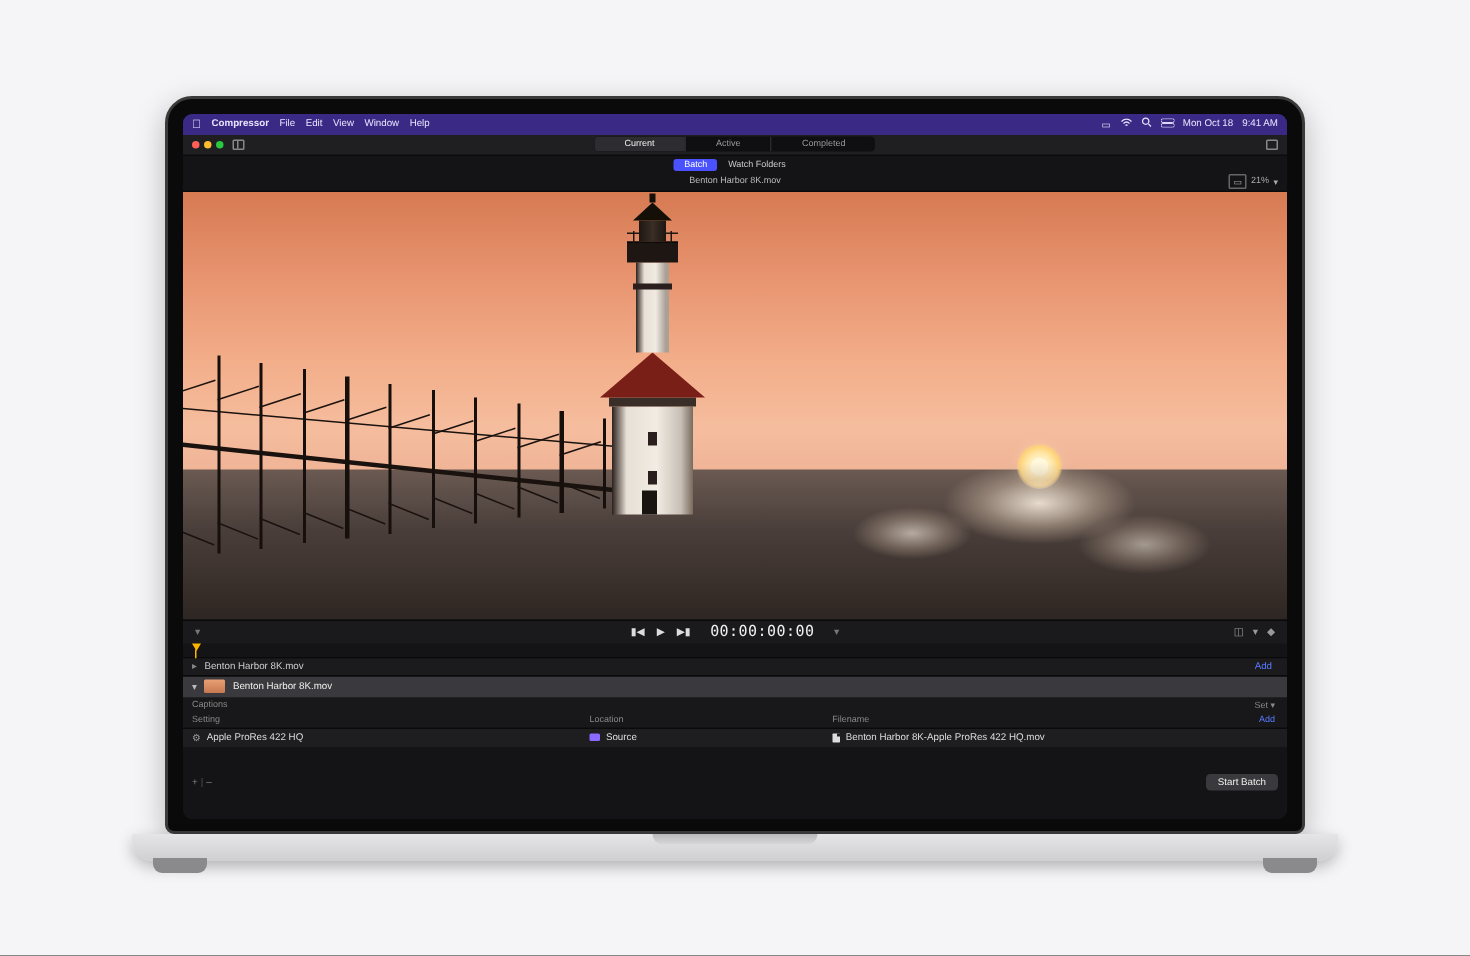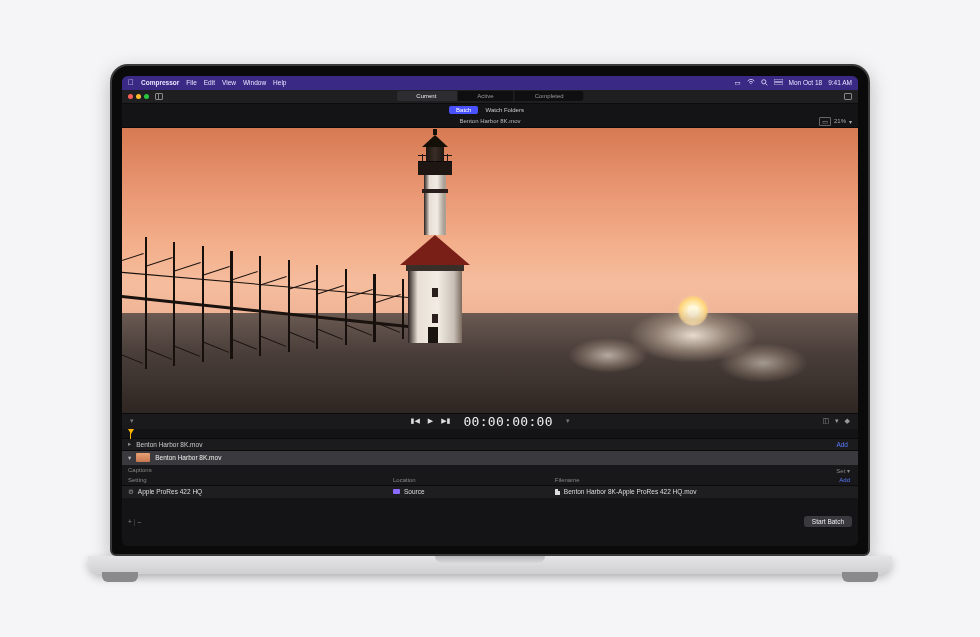--- a/index.html
+++ b/index.html
@@ -356,21 +356,21 @@
   justify-content: center;
   gap: 8px;
   font-size: 7px;
   color: #bbb;
   position: relative;
   border-top: 1px solid #0a0a0a;
 }
 .pb-btn { color: #ddd; cursor: pointer; }
 .timecode {
   font-family: ui-monospace, "SF Mono", Menlo, monospace;
-  font-size: 13px;
+  font-size: 10px;
   letter-spacing: .3px;
   color: #eee;
   padding: 1px 5px;
 }
 .pb-right {
   position: absolute; right: 8px;
   display: flex; gap: 6px; align-items: center;
   color: #999;
 }
 .pb-left { position:absolute; left:8px; color:#777; font-size:7px; }

